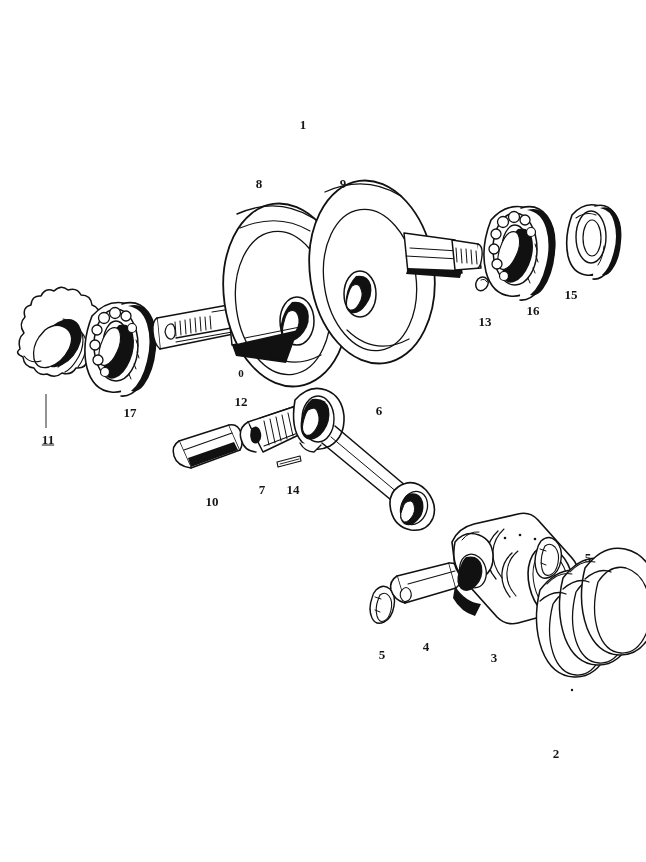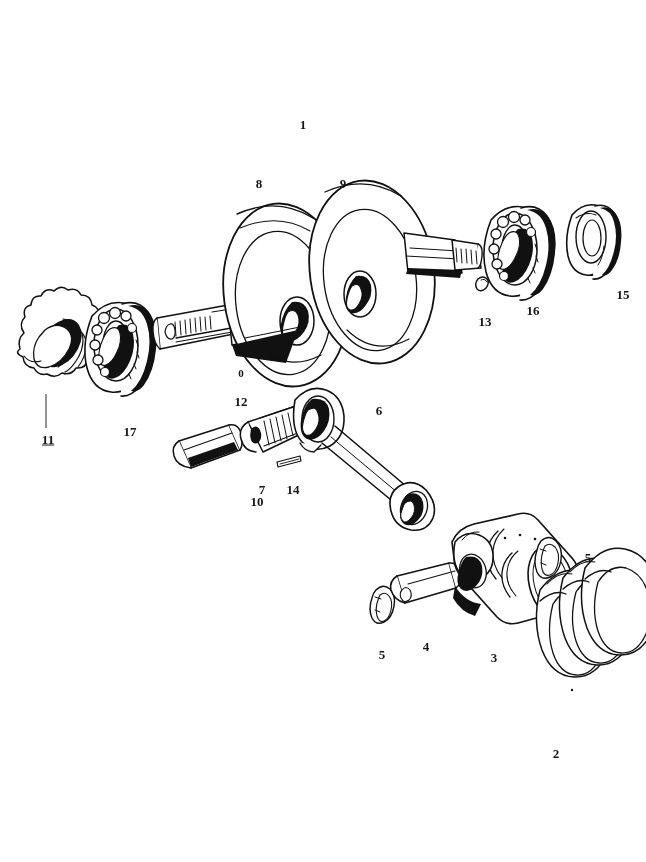--- a/index.html
+++ b/index.html
@@ -314,31 +314,31 @@
   </svg>
 
   <div class="callout-layer">
     <svg width="646" height="862" style="position:absolute;left:0;top:0;pointer-events:none;">
       <line x1="46" y1="428" x2="46" y2="394" stroke="#111111" stroke-width="0.9"></line>
     </svg>
 
     <div class="callout" style="left:303px; top:124px;">1</div>
     <div class="callout" style="left:259px; top:183px;">8</div>
     <div class="callout" style="left:343px; top:183px;">9</div>
-    <div class="callout" style="left:623px; top:294px;">15</div>
+    <div class="callout" style="left:571px; top:294px;">15</div>
     <div class="callout" style="left:533px; top:310px;font-family:Liberation Serif, serif;">16</div>
     <div class="callout" style="left:485px; top:321px;">13</div>
     <div class="callout small" style="left:241px; top:373px;">0</div>
     <div class="callout" style="left:241px; top:401px;text-align:right;">12</div>
     <div class="callout" style="left:379px; top:410px;">6</div>
-    <div class="callout" style="left:130px; top:412px;margin-top:19px;">17</div>
+    <div class="callout" style="left:130px; top:412px;">17</div>
     <div class="callout" style="left:48px;  top:439px;text-decoration:underline;">11</div>
     <div class="callout" style="left:262px; top:489px;">7</div>
     <div class="callout" style="left:293px; top:489px;">14</div>
-    <div class="callout" style="left:212px; top:501px;margin-left:45px;">10</div>
+    <div class="callout" style="left:212px; top:501px;">10</div>
     <div class="callout" style="left:588px; top:557px;">5</div>
     <div class="callout" style="left:382px; top:654px;">5</div>
     <div class="callout" style="left:426px; top:646px;">4</div>
     <div class="callout" style="left:494px; top:657px;">3</div>
     <div class="callout" style="left:556px; top:753px;">2</div>
   </div>
 
 </div>
 
 </body></html>

